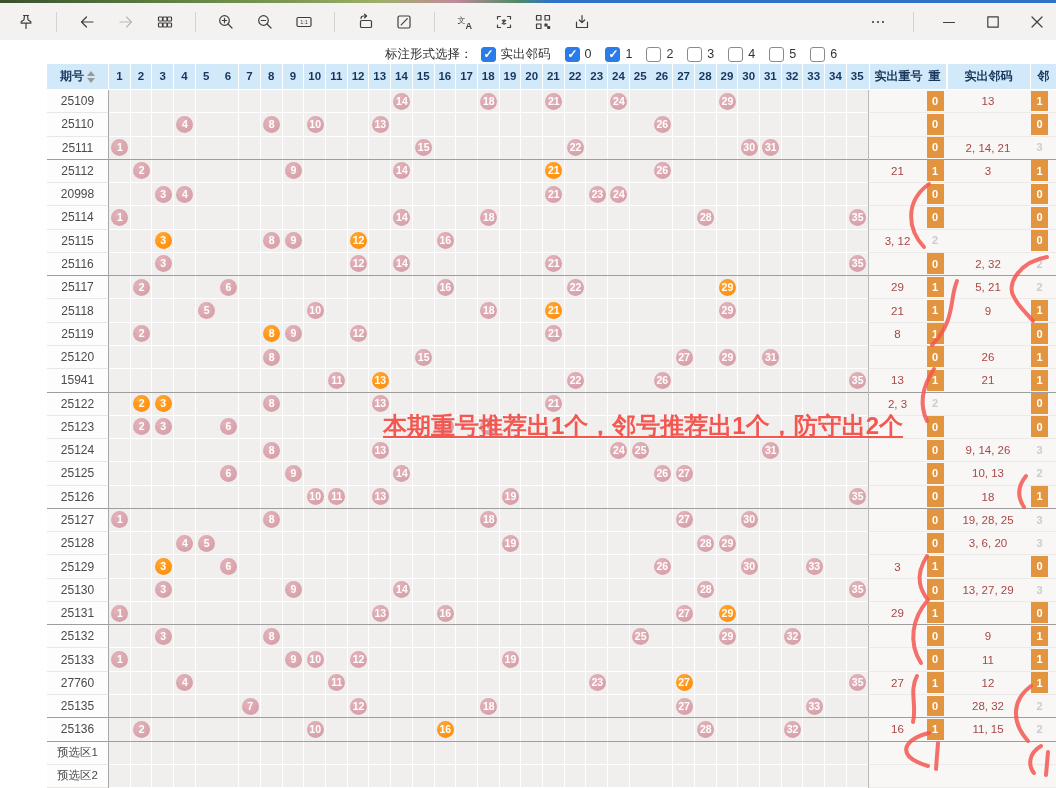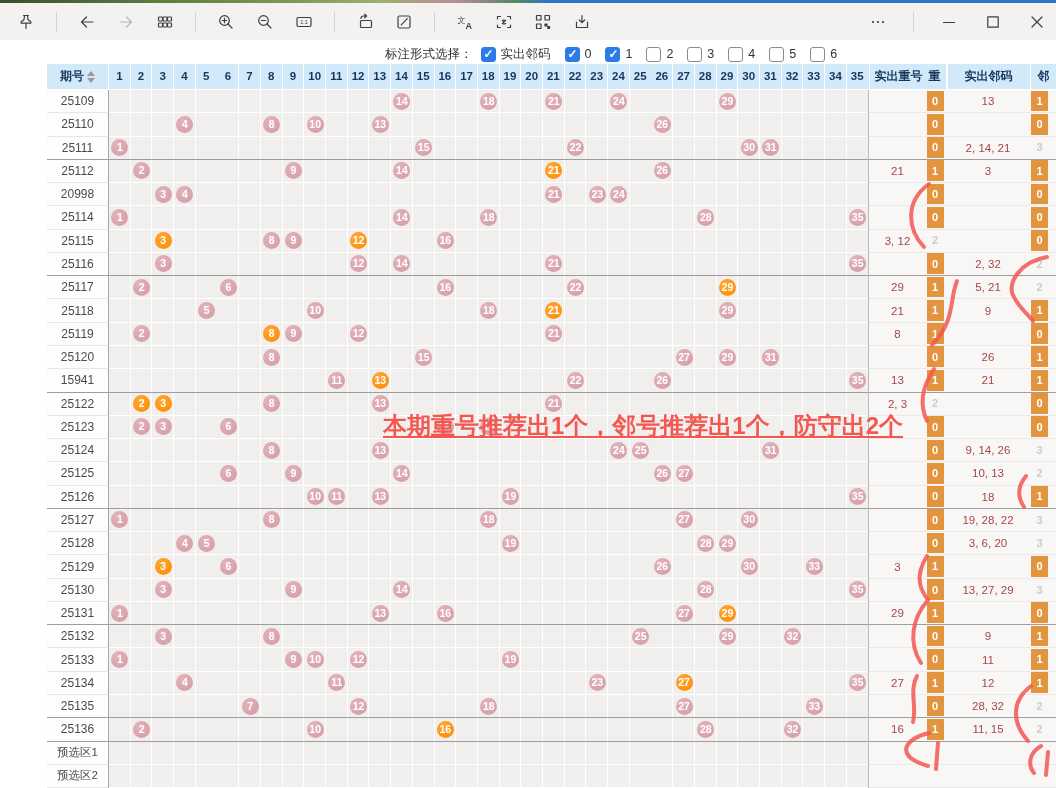--- a/index.html
+++ b/index.html
@@ -598,21 +598,21 @@
           <div class="gcell">
             <span class="ball" style="left: 2.35px; top: 2.6px;">1</span>
             <span class="ball" style="left: 154.25px; top: 2.6px;">8</span>
             <span class="ball" style="left: 371.25px; top: 2.6px;">18</span>
             <span class="ball" style="left: 566.55px; top: 2.6px;">27</span>
             <span class="ball" style="left: 631.65px; top: 2.6px;">30</span>
           </div>
           <div class="rzone">
             <span class="vals rnums"></span>
             <span class="ccell rcount o">0</span>
-            <span class="vals nnums">19, 28, 22</span>
+            <span class="vals nnums">19, 28, 25</span>
             <span class="ccell ncount g">3</span>
           </div>
         </div>
         <div class="row" style="top: 468.13px; height: 23.27px;">
           <span class="pcell">25128</span>
           <div class="gcell">
             <span class="ball" style="left: 67.45px; top: 2.6px;">4</span>
             <span class="ball" style="left: 89.15px; top: 2.6px;">5</span>
             <span class="ball" style="left: 392.95px; top: 2.6px;">19</span>
             <span class="ball" style="left: 588.25px; top: 2.6px;">28</span>
@@ -699,21 +699,21 @@
             <span class="ball" style="left: 392.95px; top: 2.6px;">19</span>
           </div>
           <div class="rzone">
             <span class="vals rnums"></span>
             <span class="ccell rcount o">0</span>
             <span class="vals nnums">11</span>
             <span class="ccell ncount o">1</span>
           </div>
         </div>
         <div class="row" style="top: 607.75px; height: 23.27px;">
-          <span class="pcell">25134</span>
+          <span class="pcell">27760</span>
           <div class="gcell">
             <span class="ball" style="left: 67.45px; top: 2.6px;">4</span>
             <span class="ball" style="left: 219.35px; top: 2.6px;">11</span>
             <span class="ball" style="left: 479.75px; top: 2.6px;">23</span>
             <span class="ball hot" style="left: 566.55px; top: 2.6px;">27</span>
             <span class="ball" style="left: 740.15px; top: 2.6px;">35</span>
           </div>
           <div class="rzone">
             <span class="vals rnums">27</span>
             <span class="ccell rcount o">1</span>

